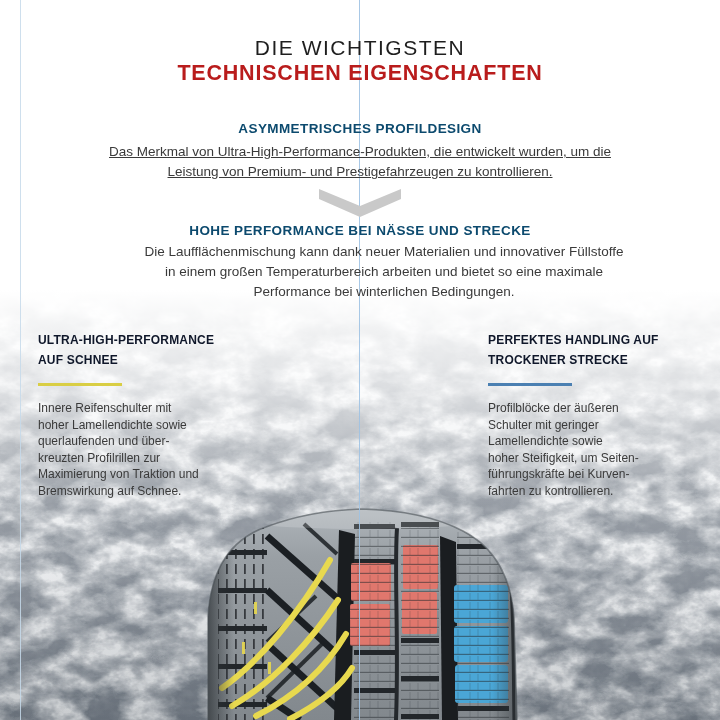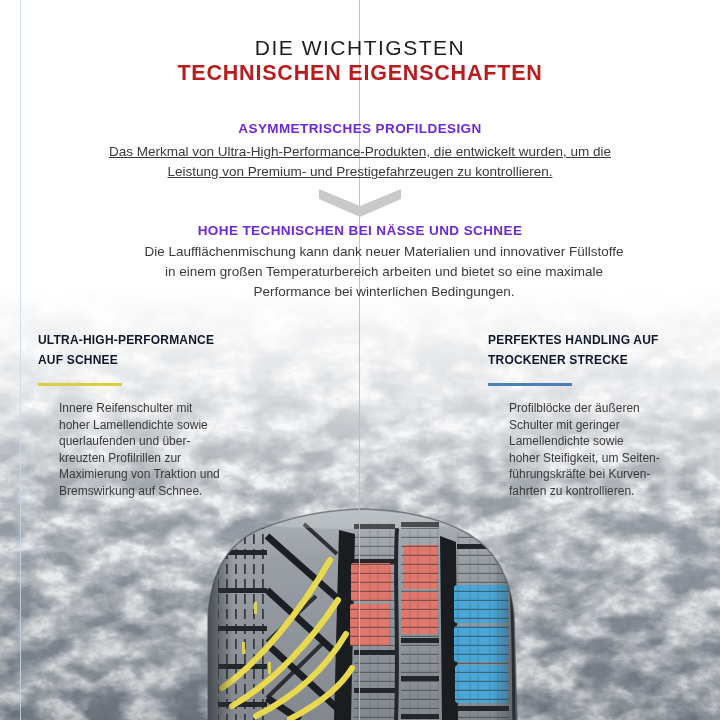--- a/index.html
+++ b/index.html
@@ -17,34 +17,34 @@
   .vline-left{position:absolute;left:20px;top:0;width:1px;height:720px;background:#c6d9ea;opacity:.85;z-index:3;}
 
   .content{position:absolute;inset:0;z-index:4;}
 
   .title-line1{position:absolute;top:36px;left:0;width:720px;text-align:center;
     font-size:21px;font-weight:400;letter-spacing:1.5px;color:#1e1e1e;}
   .title-line2{position:absolute;top:61px;left:0;width:720px;text-align:center;
     font-size:21.5px;font-weight:700;letter-spacing:.8px;color:#b91c1c;}
 
   .sec-head{position:absolute;left:0;width:720px;text-align:center;
-    font-size:13.5px;font-weight:700;letter-spacing:.4px;color:#6d28d9;}
+    font-size:13.5px;font-weight:700;letter-spacing:.4px;color:#0c4a6e;}
   .sec-body{position:absolute;left:0;width:720px;text-align:center;
     font-size:13.5px;line-height:20px;color:#3a3a3a;white-space:pre-line;}
   .sec1-head{top:121px;} .sec1-body{top:142px;text-decoration:underline;}
   .sec2-head{top:223px;} .sec2-body{top:242px;margin-left:24px;}
 
   .chevron{position:absolute;left:316px;top:186px;width:88px;height:34px;}
 
   .feature{position:absolute;top:330px;width:205px;}
   .feature.f1{left:38px;} .feature.f2{left:268px;} .feature.f3{left:488px;}
   .f-head{font-size:12px;font-weight:700;line-height:20px;letter-spacing:.2px;
     color:#0f172a;white-space:pre-line;}
   .accent-bar{width:84px;height:3px;margin:13px 0 14px 0;background:#999;}
-  .f-body{font-size:12px;line-height:16.5px;color:#3a3a3a;white-space:pre-line;margin-left:21px;}
+  .f-body{font-size:12px;line-height:16.5px;color:#3a3a3a;white-space:pre-line;}
 </style>
 </head>
 <body>
 
 <div class="stage">
 
   <div class="snow-wrap">
     <svg width="720" height="430" viewBox="0 0 720 430" preserveAspectRatio="none">
       <defs>
         <filter id="snowA" x="-5%" y="-5%" width="110%" height="110%">
@@ -194,21 +194,21 @@
     <div class="title-line2">TECHNISCHEN EIGENSCHAFTEN</div>
 
     <div class="sec-head sec1-head">ASYMMETRISCHES PROFILDESIGN</div>
     <div class="sec-body sec1-body">Das Merkmal von Ultra-High-Performance-Produkten, die entwickelt wurden, um die
 Leistung von Premium- und Prestigefahrzeugen zu kontrollieren.</div>
 
     <svg class="chevron" viewBox="0 0 88 34">
       <polygon points="3,3 44,20 85,3 85,13 44,31 3,13" fill="#c9c9c9"></polygon>
     </svg>
 
-    <div class="sec-head sec2-head">HOHE TECHNISCHEN BEI NÄSSE UND SCHNEE</div>
+    <div class="sec-head sec2-head">HOHE PERFORMANCE BEI NÄSSE UND STRECKE</div>
     <div class="sec-body sec2-body">Die Laufflächenmischung kann dank neuer Materialien und innovativer Füllstoffe
 in einem großen Temperaturbereich arbeiten und bietet so eine maximale
 Performance bei winterlichen Bedingungen.</div>
 
     <div class="feature f1">
       <div class="f-head">ULTRA-HIGH-PERFORMANCE
 AUF SCHNEE</div>
       <div class="accent-bar" style="background: rgb(217, 206, 68);"></div>
       <div class="f-body">Innere Reifenschulter mit
 hoher Lamellendichte sowie

